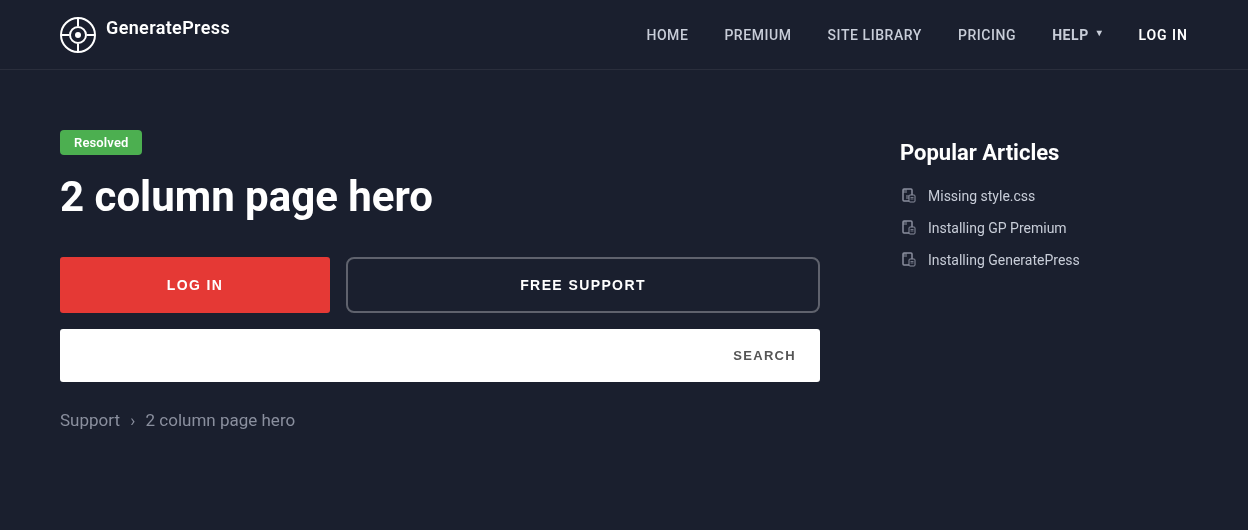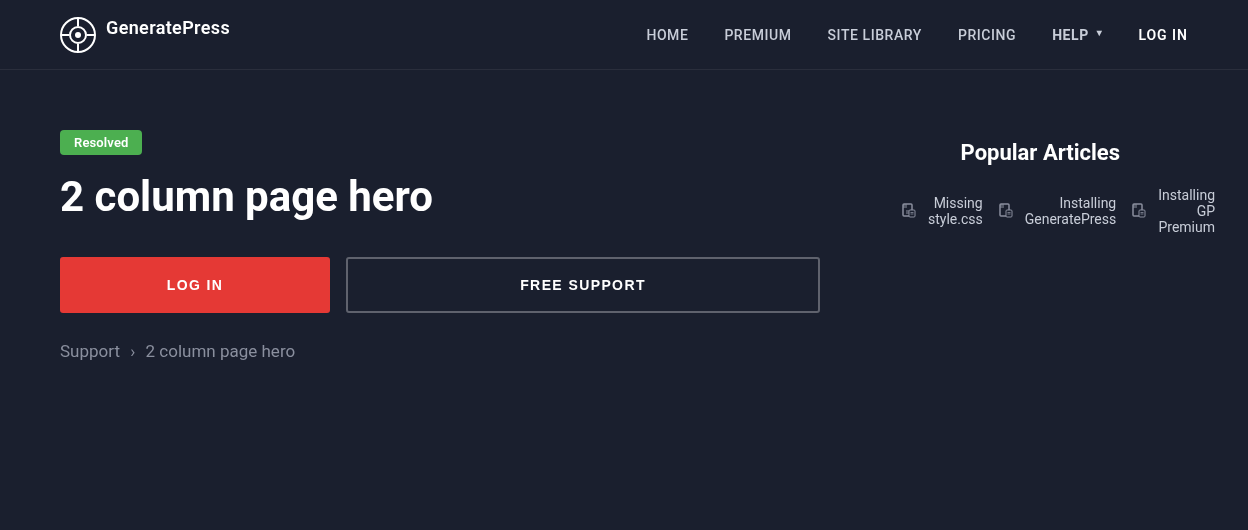--- a/index.html
+++ b/index.html
@@ -138,21 +138,21 @@
       flex: 1.9;
       background-color: transparent;
       color: #ffffff;
       border: 2px solid rgba(255,255,255,0.3);
       padding: 18px 24px;
       font-size: 14px;
       font-weight: 700;
       letter-spacing: 0.1em;
       text-transform: uppercase;
       cursor: pointer;
-      border-radius: 3px;
+      border-radius: 8px;
     }
 
     .search-bar {
       display: flex;
       align-items: center;
       background-color: #ffffff;
       border-radius: 3px;
       overflow: hidden;
     }
 
@@ -192,34 +192,33 @@
 
     .breadcrumb-sep {
       margin: 0 6px;
       color: #8a8f9e;
     }
 
     
     .right-section {
       width: 220px;
       padding-top: 10px;
-      text-align: right;
     }
 
     .popular-title {
       font-size: 22px;
       font-weight: 700;
       color: #ffffff;
       margin-bottom: 22px;
     }
 
     .popular-list {
       list-style: none;
       display: flex;
-      flex-direction: row;
+      flex-direction: column;
       gap: 14px;
     }
 
     .popular-item {
       display: flex;
       align-items: center;
       gap: 10px;
       font-size: 14px;
       color: #c8cdd8;
       cursor: pointer;
@@ -273,20 +272,24 @@
 <main>
   <div class="left-section">
     <span class="resolved-badge">Resolved</span>
     <h1 class="page-title">2 column page hero</h1>
 
     <div class="action-buttons">
       <button class="btn-login">LOG IN</button>
       <button class="btn-free-support">FREE SUPPORT</button>
     </div>
 
+    <div class="search-bar">
+      <input class="search-input" type="text" style="">
+      <button class="search-btn">SEARCH</button>
+    </div>
 
     <div class="breadcrumb">
       <a href="#">Support</a>
       <span class="breadcrumb-sep">›</span>
       <span>2 column page hero</span>
     </div>
   </div>
 
   <aside class="right-section">
     <h2 class="popular-title">Popular Articles</h2>
@@ -308,29 +311,29 @@
       <li class="popular-item">
         <span class="doc-icon">
           <svg viewBox="0 0 16 16" fill="none" xmlns="http://www.w3.org/2000/svg">
             <rect x="2" y="1" width="9" height="12" rx="1" stroke="#8a8f9e" stroke-width="1.5"></rect>
             <rect x="2" y="1" width="4" height="4" rx="0.5" fill="#8a8f9e" opacity="0.5"></rect>
             <rect x="8" y="7" width="6" height="7" rx="1" fill="#1a1f2e" stroke="#8a8f9e" stroke-width="1"></rect>
             <line x1="9.5" y1="9.5" x2="12.5" y2="9.5" stroke="#8a8f9e" stroke-width="0.8"></line>
             <line x1="9.5" y1="11" x2="12.5" y2="11" stroke="#8a8f9e" stroke-width="0.8"></line>
           </svg>
         </span>
-        <span>Installing GeneratePress</span>
+        <span>Installing GP Premium</span>
       </li>
       <li class="popular-item">
         <span class="doc-icon">
           <svg viewBox="0 0 16 16" fill="none" xmlns="http://www.w3.org/2000/svg">
             <rect x="2" y="1" width="9" height="12" rx="1" stroke="#8a8f9e" stroke-width="1.5"></rect>
             <rect x="2" y="1" width="4" height="4" rx="0.5" fill="#8a8f9e" opacity="0.5"></rect>
             <rect x="8" y="7" width="6" height="7" rx="1" fill="#1a1f2e" stroke="#8a8f9e" stroke-width="1"></rect>
             <line x1="9.5" y1="9.5" x2="12.5" y2="9.5" stroke="#8a8f9e" stroke-width="0.8"></line>
             <line x1="9.5" y1="11" x2="12.5" y2="11" stroke="#8a8f9e" stroke-width="0.8"></line>
           </svg>
         </span>
-        <span>Installing GP Premium</span>
+        <span>Installing GeneratePress</span>
       </li>
     </ul>
   </aside>
 </main>
 
 </body></html>

